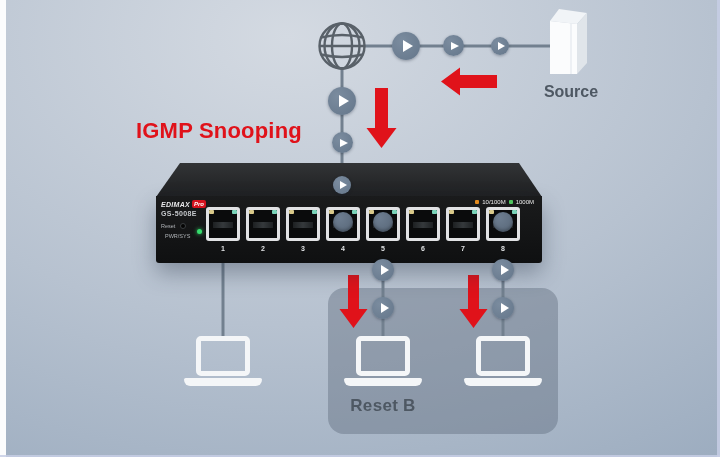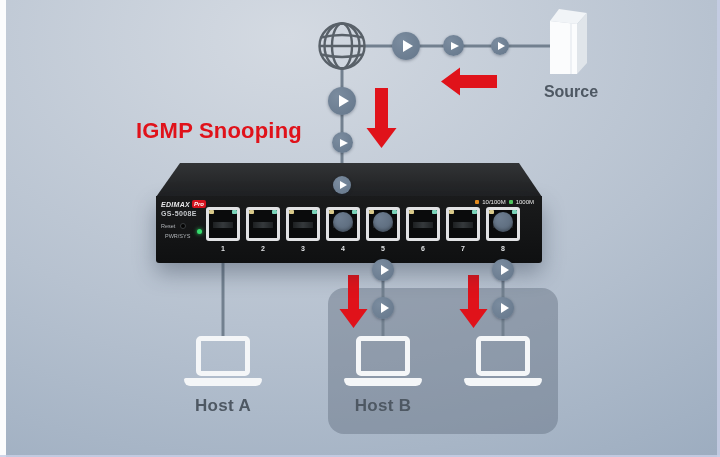--- a/index.html
+++ b/index.html
@@ -234,18 +234,17 @@
       <span class="tri"></span>
     </div>
 
   <div class="laptop-screen" style="left:196px;top:336px;"></div>
   <div class="laptop-base" style="left:184px;top:378px;"></div>
   <div class="laptop-screen" style="left:356px;top:336px;"></div>
   <div class="laptop-base" style="left:344px;top:378px;"></div>
   <div class="laptop-screen" style="left:476px;top:336px;"></div>
   <div class="laptop-base" style="left:464px;top:378px;"></div>
 
-  <div class="host-label" style="left:168px;top:396px;">Host A</div>
-  <div class="host-label" style="left:328px;top:396px;">Host B</div>
+  <div class="host-label" style="left:328px;top:396px;">Reset B</div>
   <div class="abs src-label">Source</div>
   <div class="abs title">IGMP Snooping</div>
 
 </div>
 
 </body></html>

